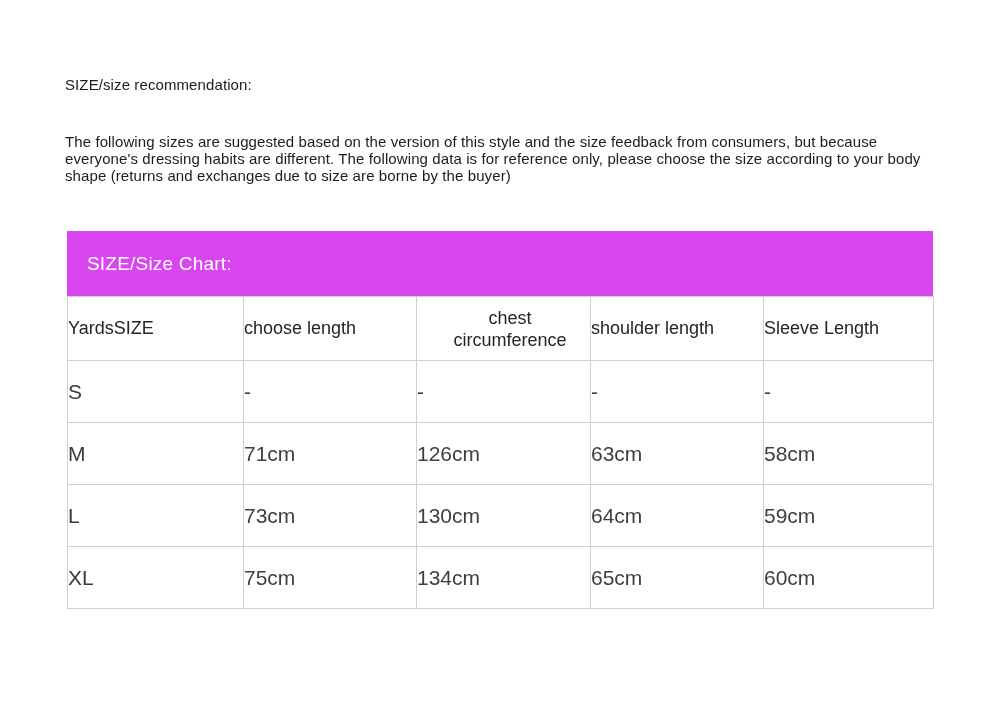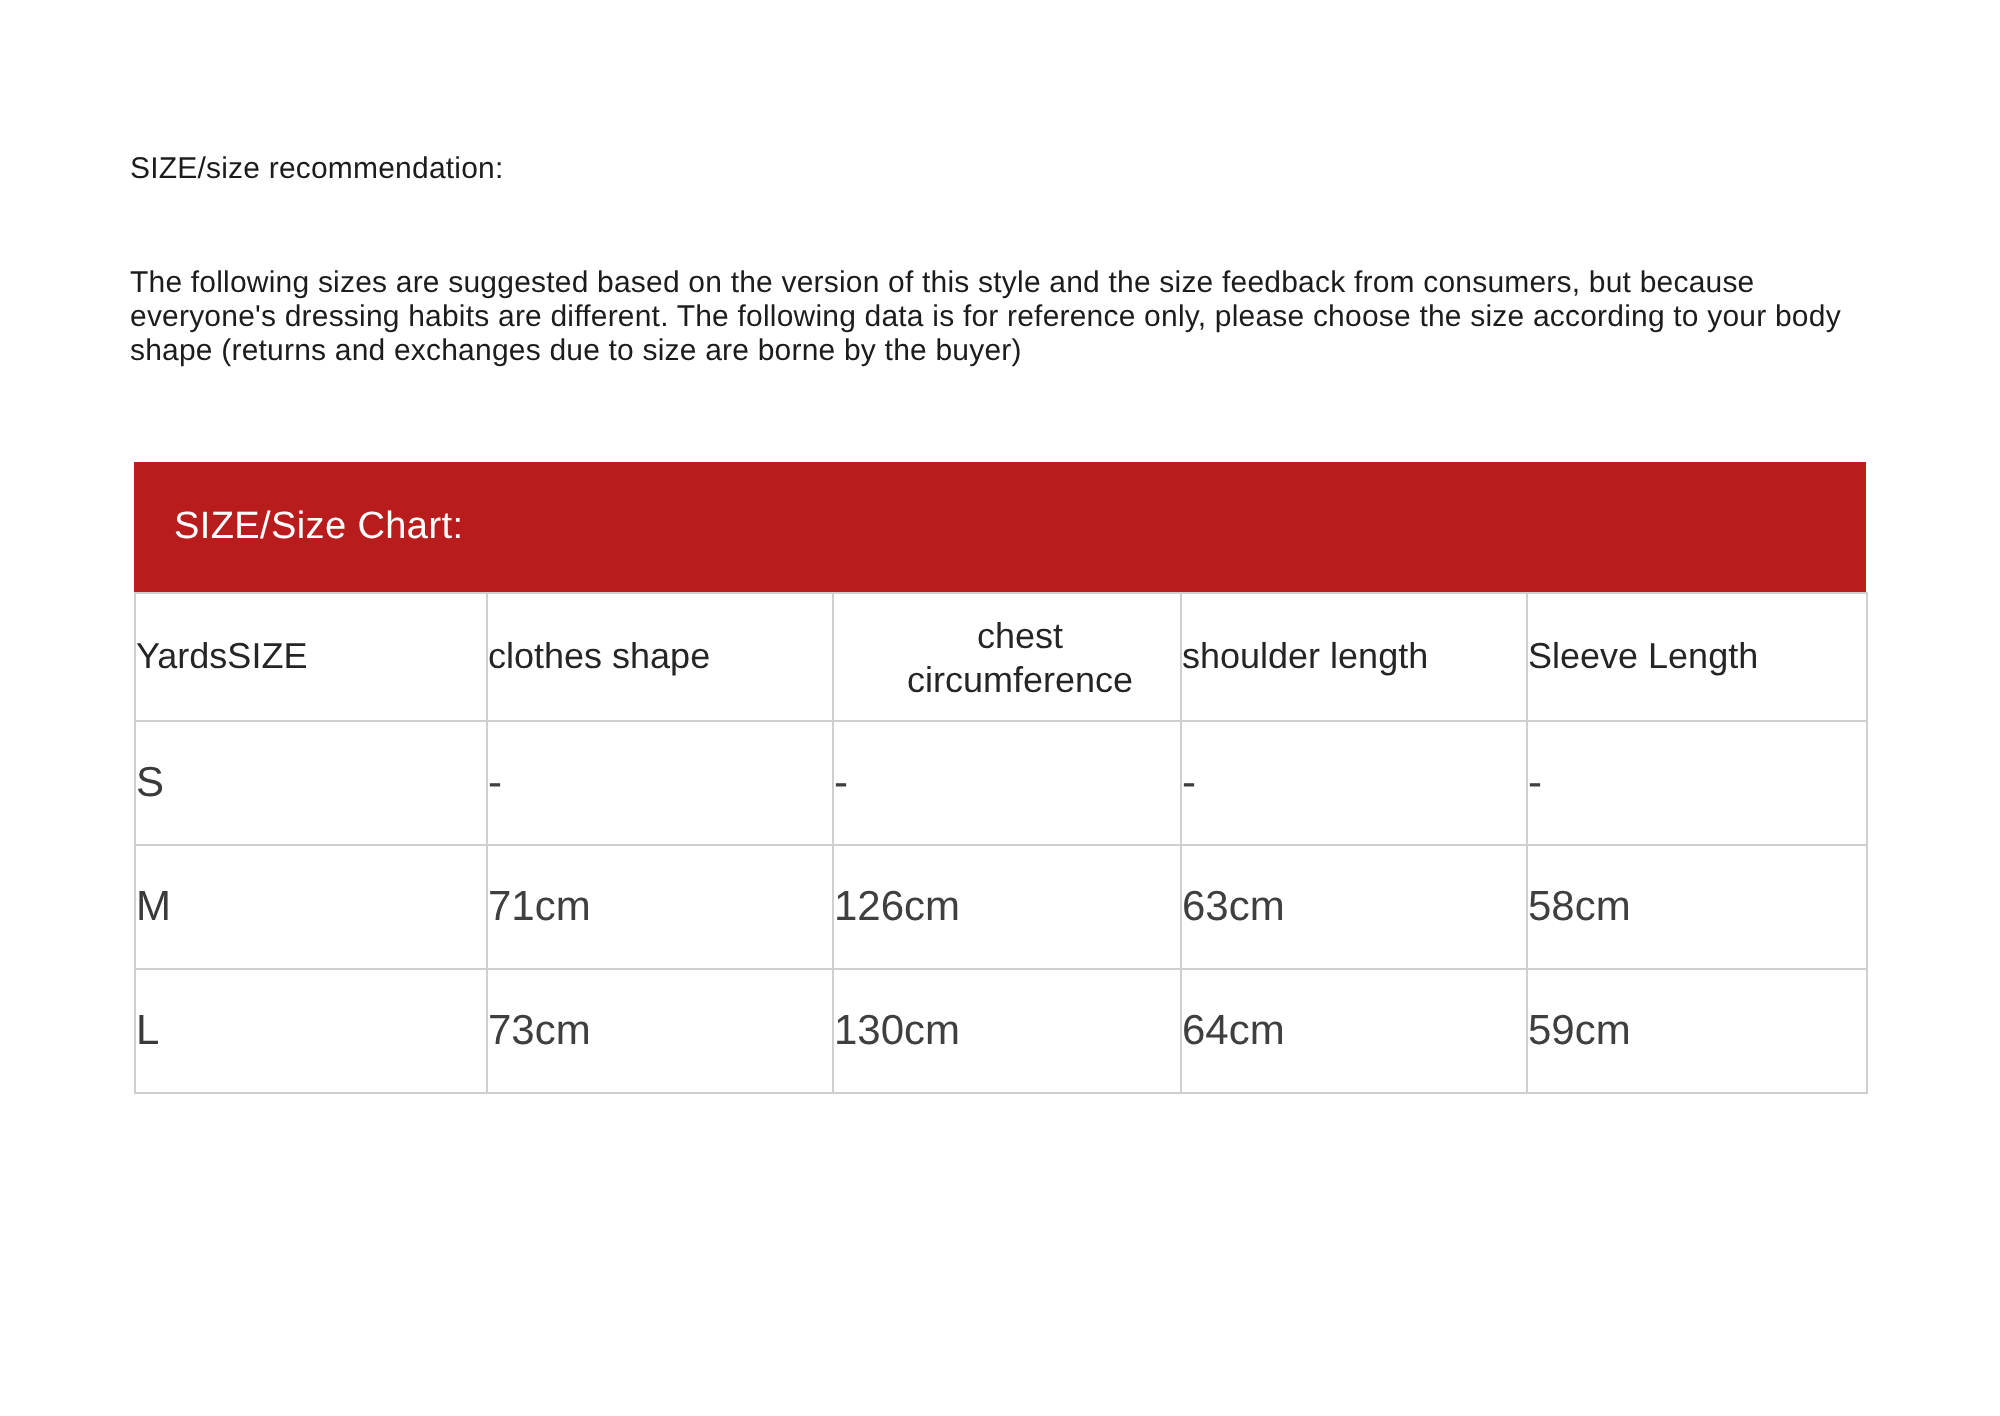--- a/index.html
+++ b/index.html
@@ -30,21 +30,21 @@
     letter-spacing: 0.1px;
     margin-bottom: 47px;
   }
   .chart-wrap {
     width: 866px;
     margin-left: 2px;
   }
   .chart-header {
     width: 866px;
     height: 65px;
-    background: #b91c1c;
+    background: #d946ef;
     color: #ffffff;
     display: flex;
     align-items: center;
     padding-left: 20px;
     font-size: 19px;
     letter-spacing: 0.2px;
     margin-top: 40px;
   }
   table.size-table {
     width: 866px;
@@ -97,21 +97,21 @@
       <colgroup>
         <col style="width:176px">
         <col style="width:173px">
         <col style="width:174px">
         <col style="width:173px">
         <col style="width:170px">
       </colgroup>
       <thead>
         <tr>
           <th>YardsSIZE</th>
-          <th>clothes shape</th>
+          <th>choose length</th>
           <th class="left-align">chest circumference</th>
           <th>shoulder length</th>
           <th>Sleeve Length</th>
         </tr>
       </thead>
       <tbody>
         <tr>
           <td class="size-col">S</td>
           <td>-</td>
           <td>-</td>
@@ -125,16 +125,23 @@
           <td>63cm</td>
           <td>58cm</td>
         </tr>
         <tr>
           <td class="size-col">L</td>
           <td>73cm</td>
           <td>130cm</td>
           <td>64cm</td>
           <td>59cm</td>
         </tr>
+        <tr>
+          <td class="size-col">XL</td>
+          <td>75cm</td>
+          <td>134cm</td>
+          <td>65cm</td>
+          <td>60cm</td>
+        </tr>
       </tbody>
     </table>
   </div>
 </div>
 
 </body></html>

